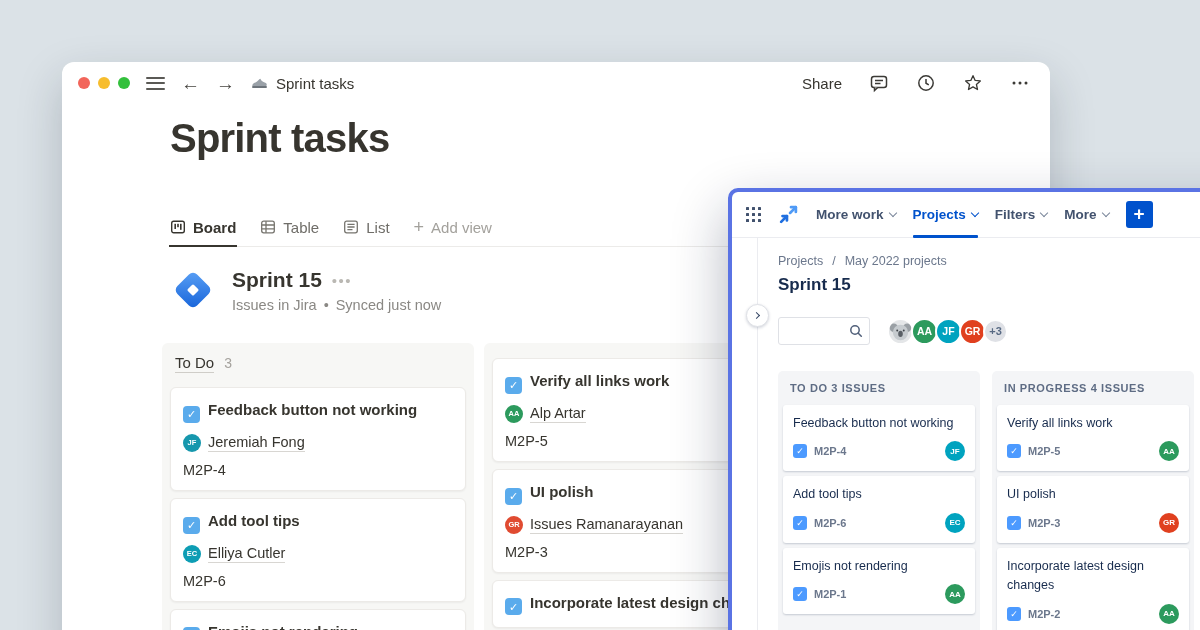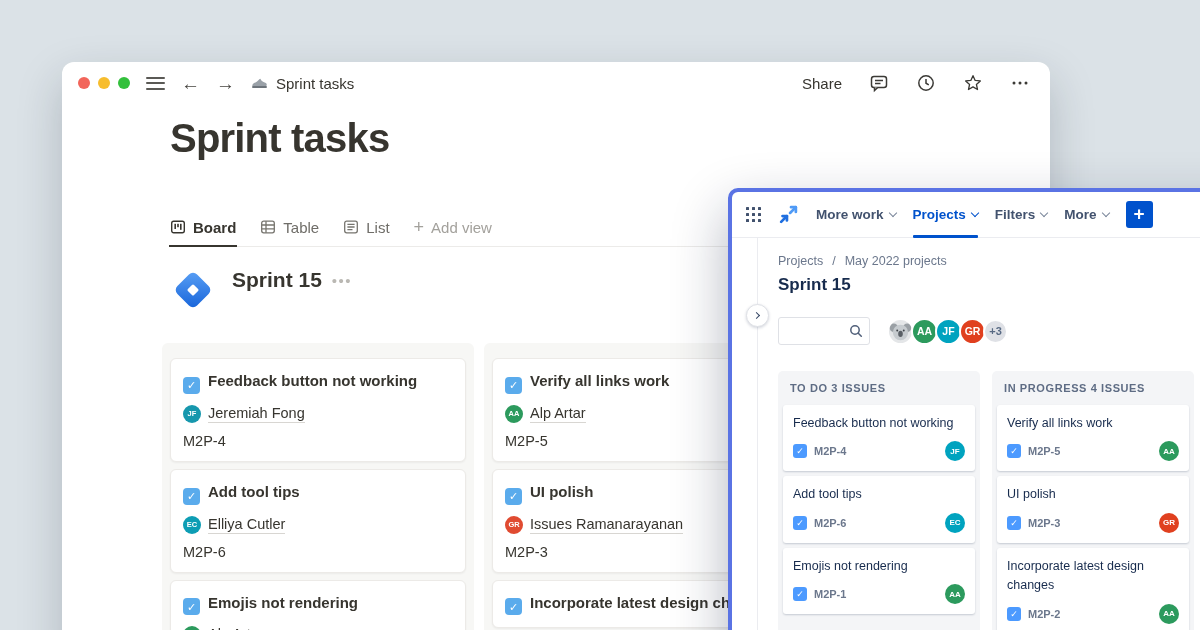--- a/index.html
+++ b/index.html
@@ -213,26 +213,35 @@
               <rect x="9.5" y="9.5" width="29" height="29" rx="6" fill="url(#jg)"></rect>
               <rect x="19.5" y="19.5" width="9" height="9" rx="1.5" fill="#fff"></rect>
             </g>
         </svg>
       </span>
       <div>
         <div class="db-title-row">
           <span>Sprint 15</span>
           <span class="db-more">•••</span>
         </div>
+        <div class="db-sub">
+          <span>Issues in Jira</span>
+          <span>•</span>
+          <span>Synced just now</span>
+        </div>
       </div>
     </div>
 
     <div class="board">
 
       <div class="ncol">
+        <div class="ncol-head">
+          <span class="ncol-name">To Do</span>
+          <span class="ncol-count">3</span>
+        </div>
         <div class="ncard">
           <div class="ncard-title"><span class="ncheckbox" style="background: rgb(90, 171, 236);"></span><span>Feedback button not working</span></div>
           <div class="ncard-assignee">
               <span class="navatar" style="background: rgb(22, 151, 173);">
                 <span>JF</span>
               </span>
               <span class="nname">Jeremiah Fong</span>
             </div>
           <div class="ncard-id">M2P-4</div>
         </div>

